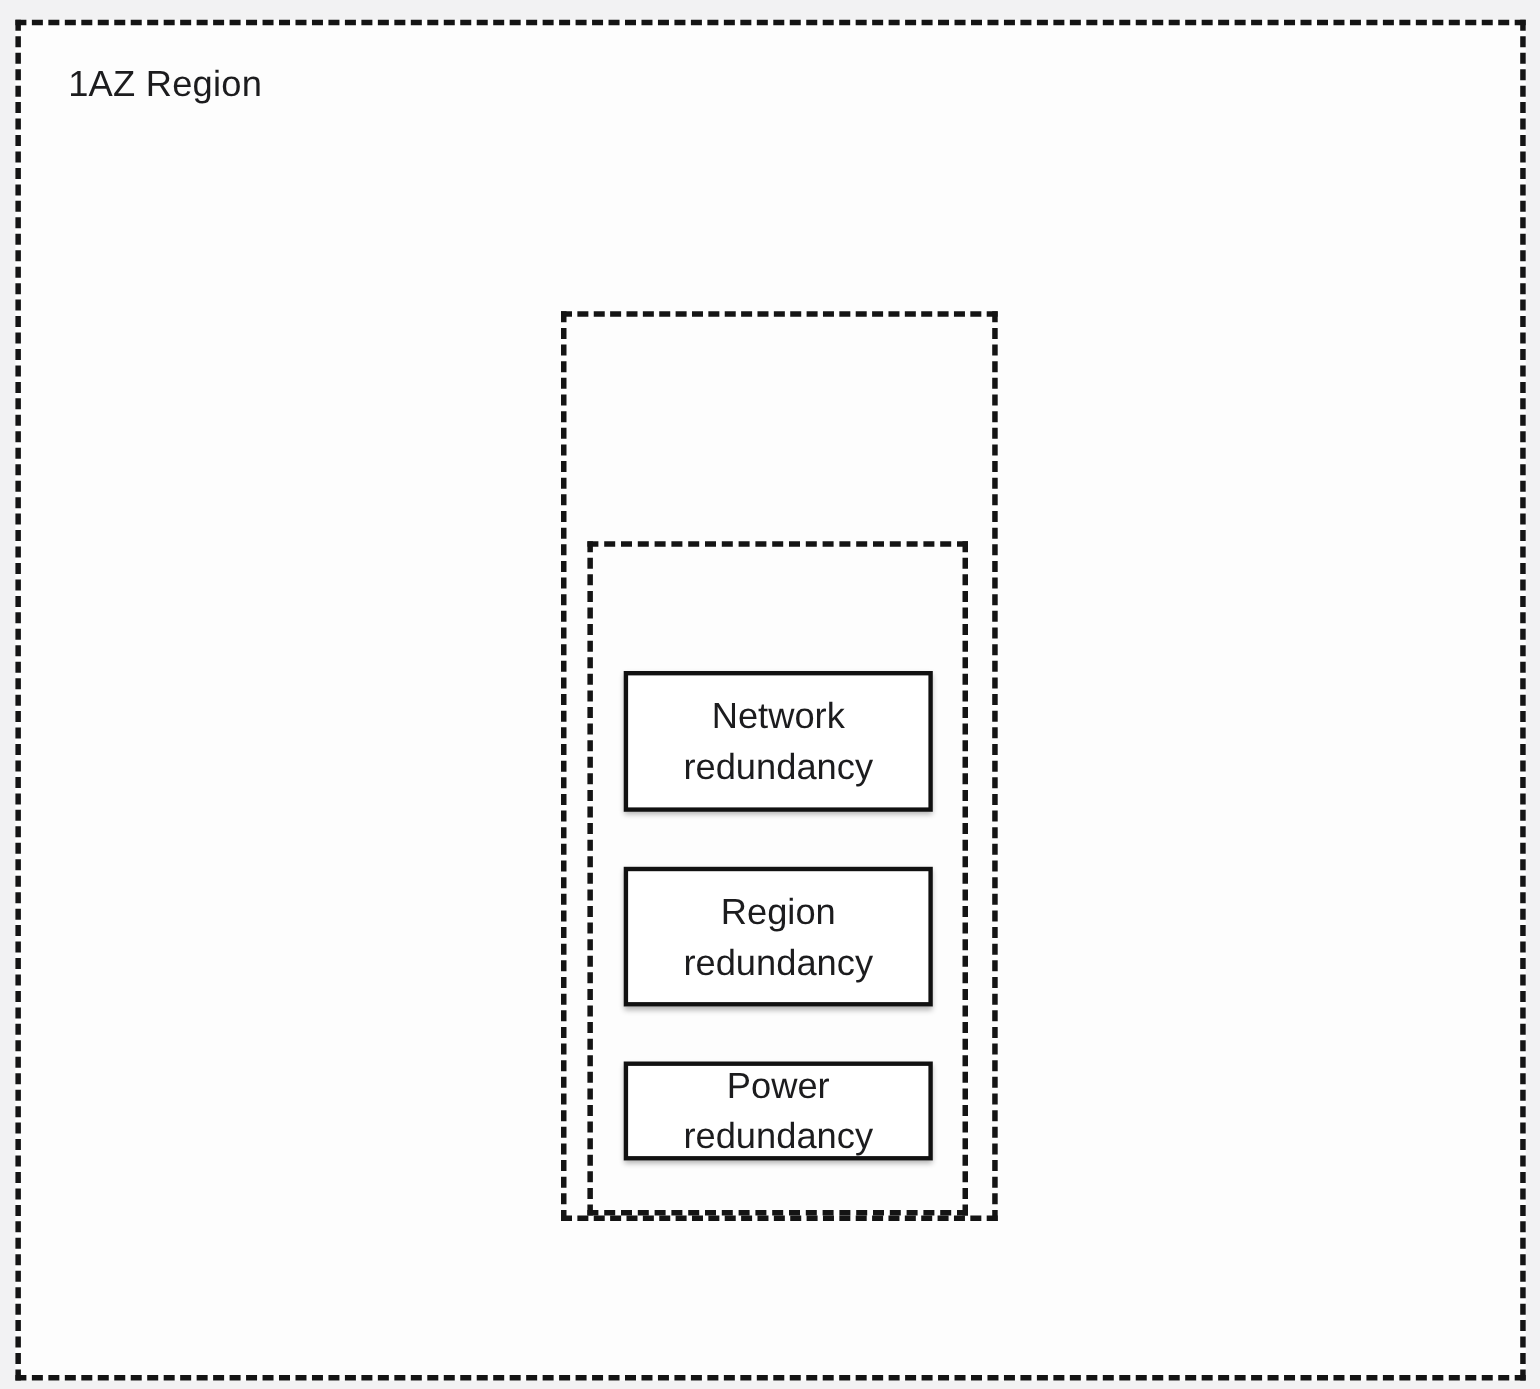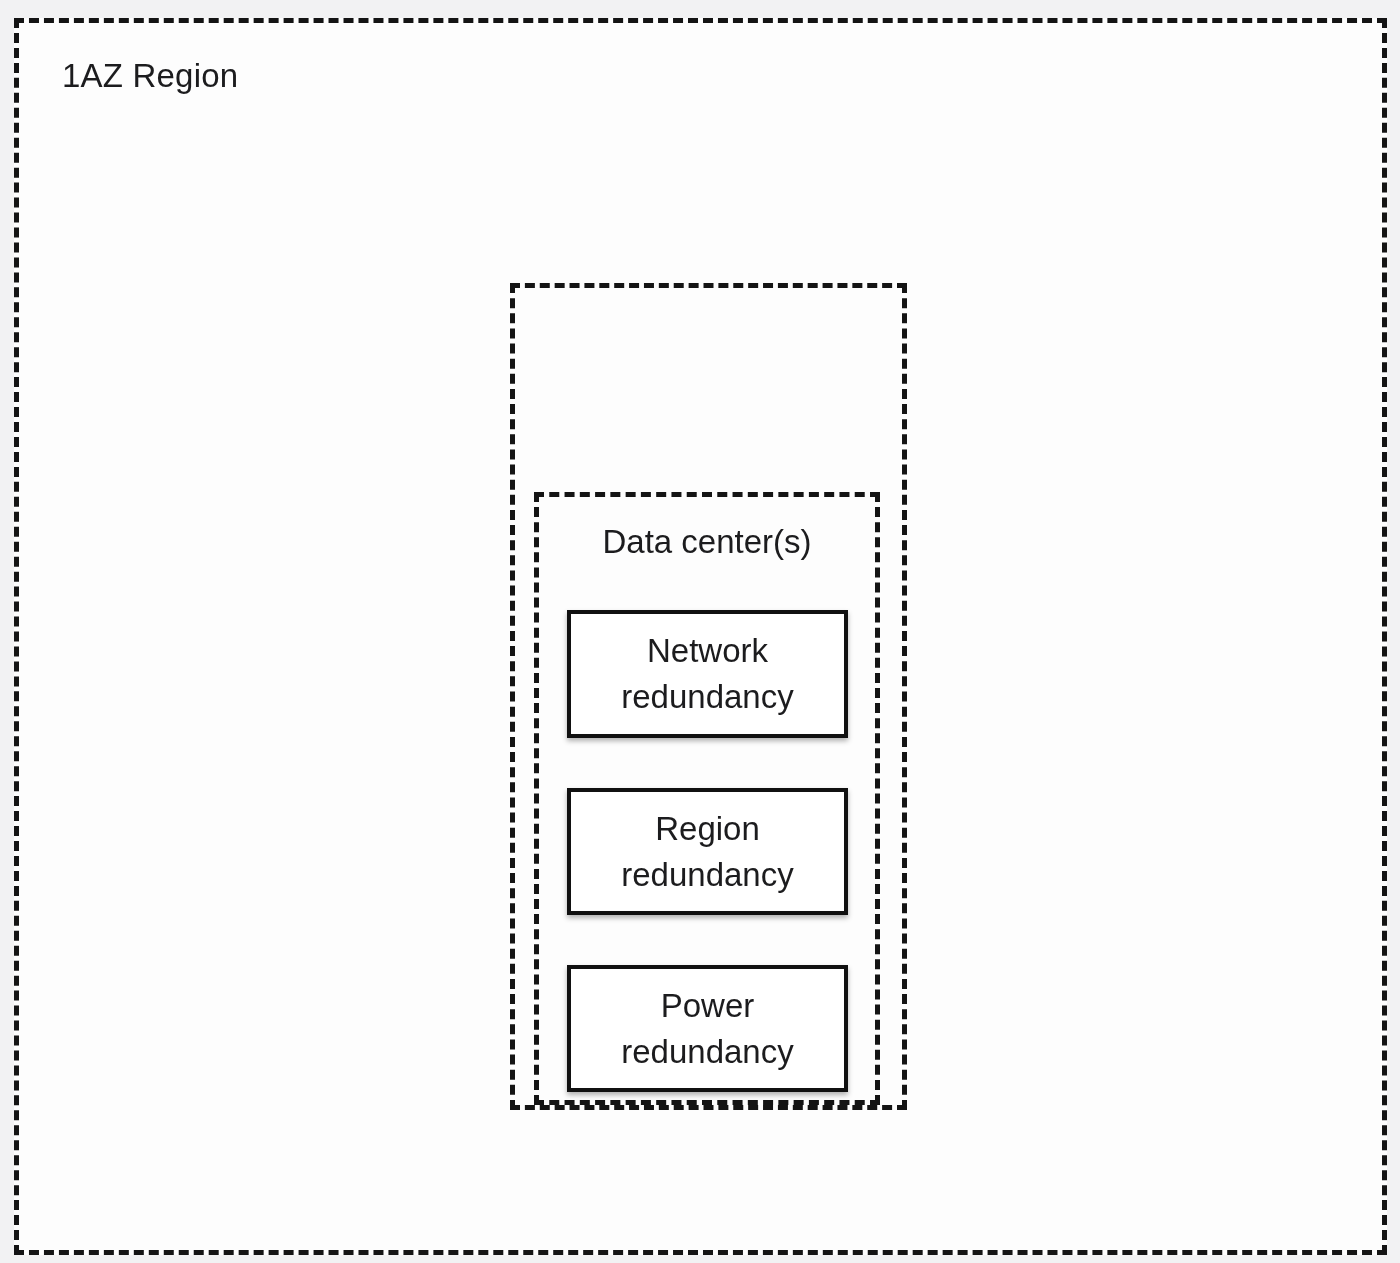--- a/index.html
+++ b/index.html
@@ -68,34 +68,33 @@
     align-items: center;
     justify-content: center;
     text-align: center;
     font-size: 33px;
     line-height: 46px;
     color: #1c1c1e;
     padding: 0 18px;
   }
   .solid-box.network { top: 605px; }
   .solid-box.cooling { top: 783px; height: 127px; }
-  .solid-box.power   { top: 960px; height: 127px; }
+  .solid-box.power   { top: 960px; height: 90px; }
 </style>
 </head>
 <body>
 
 <div class="canvas">
 
   <div class="dashed-box region-box">
     <span class="region-label">1AZ Region</span>
 
     <div class="dashed-box az-box" style="left:491px; top:260px;">
 
       <div class="dashed-box dc-box" style="left:19px; top:204px;">
-        <span class="dc-label">Data center(s)</span>
 
         <div class="solid-box network" style="left:28px; top:113px;justify-content:flex-end;">
           <span>Network redundancy</span>
         </div>
 
         <div class="solid-box cooling" style="left:28px; top:291px;">
           <span>Region redundancy</span>
         </div>
 
         <div class="solid-box power" style="left:28px; top:468px;">

